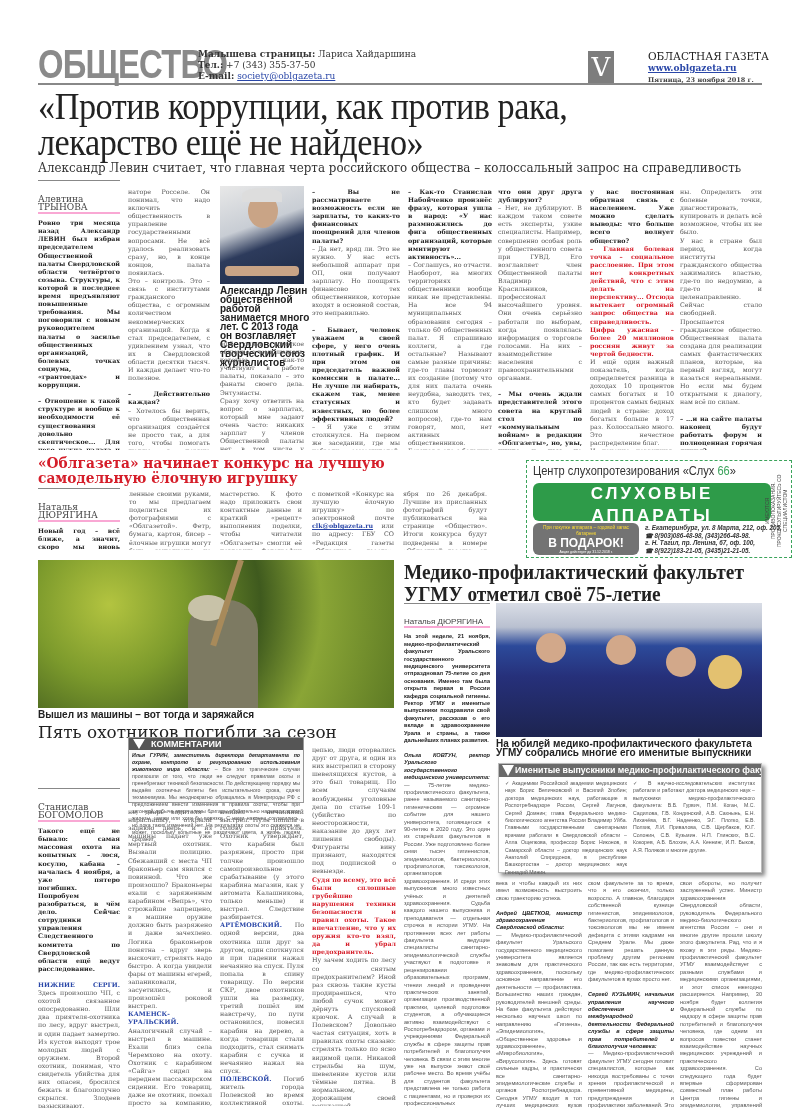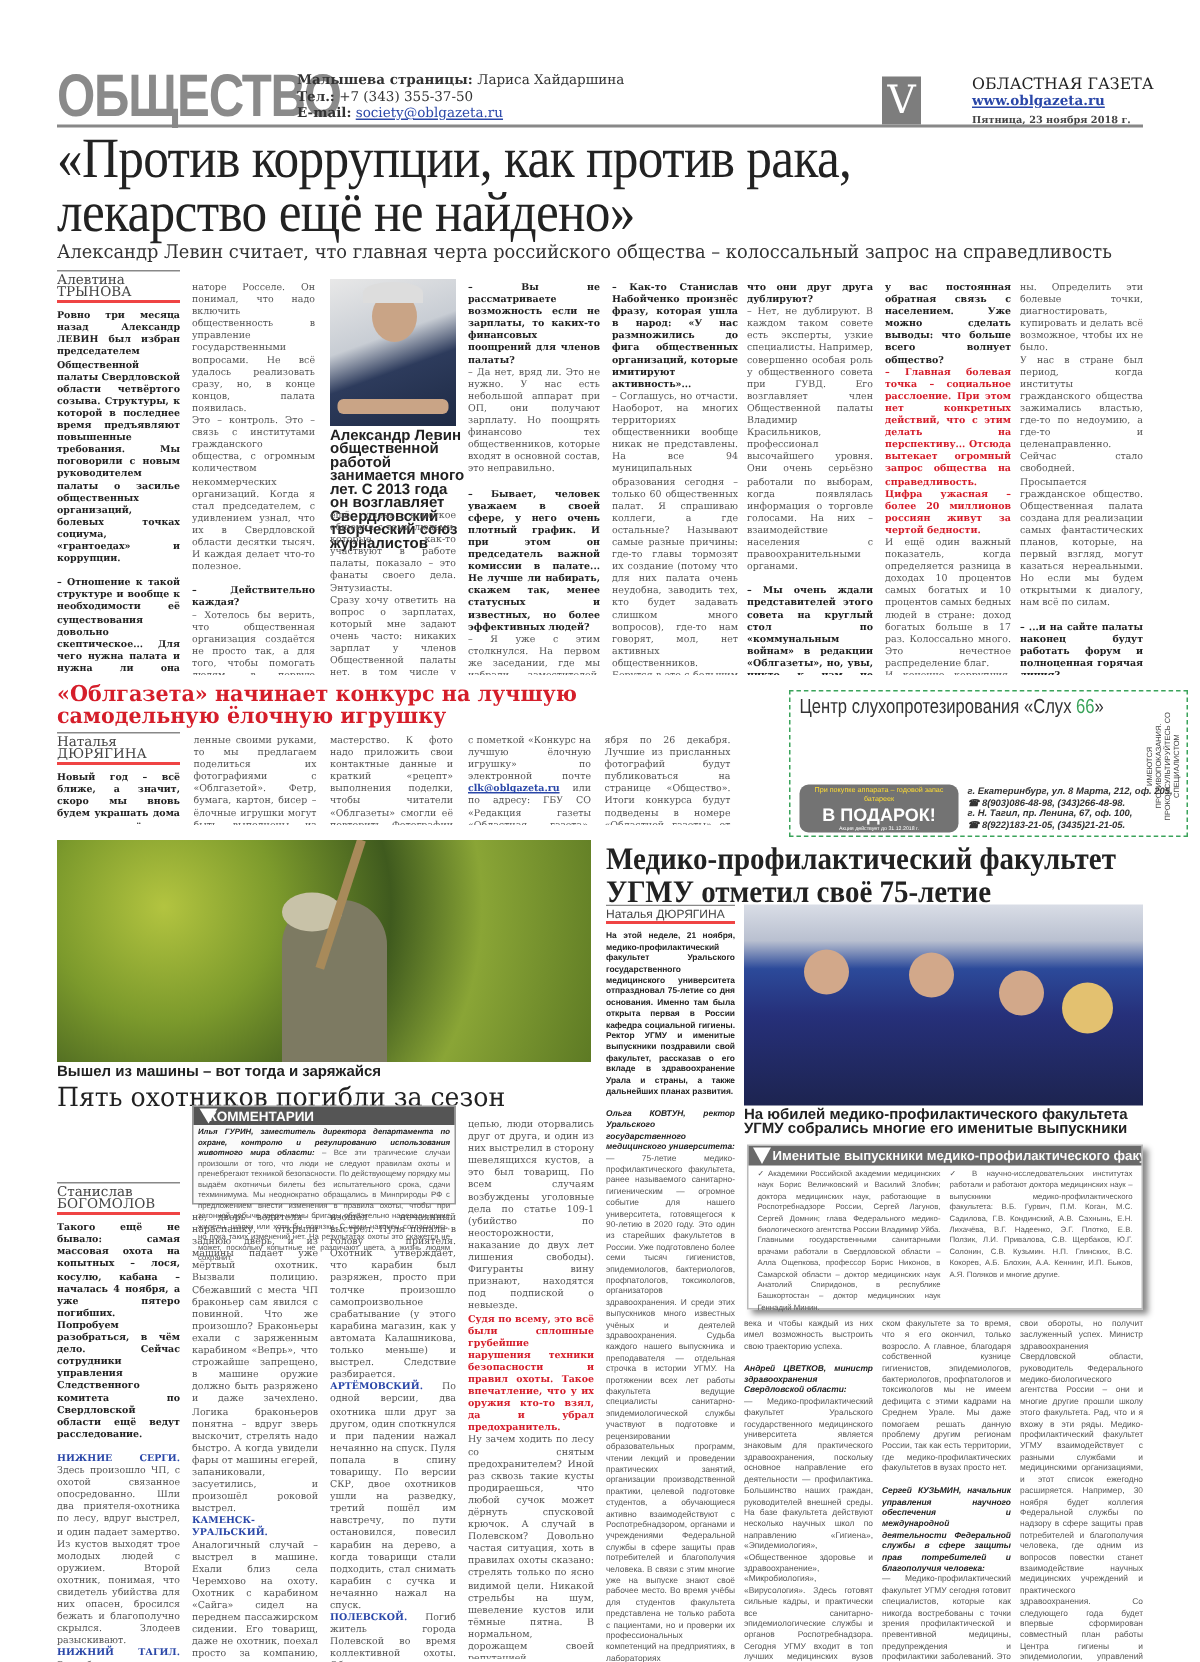--- a/index.html
+++ b/index.html
@@ -12,40 +12,40 @@
 .hdr-badge{left:588px;top:51px;width:26px;height:32px;background:#7d7d7d;color:#fff;font-size:26px;text-align:center;line-height:32px}
 .hdr-paper{left:648px;top:50px;font-size:10.5px;line-height:12px}
 .hdr-paper .url{color:#2a47a8;text-decoration:underline;font-size:9px;font-weight:bold}
 .hdr-paper .date{font-size:6.5px;font-weight:bold;color:#444}
 .hdr-rule{left:38px;top:83px;width:724px;height:2px;background:#888}
 .headline{left:38px;top:88px;width:740px;font-family:"Liberation Serif",serif;font-size:38px;line-height:36px;color:#222;transform:scaleX(.9);transform-origin:left top;letter-spacing:-.5px}
 .subhead{left:38px;top:160px;font-size:12.5px;color:#333;white-space:nowrap;transform:scaleX(.95);transform-origin:left top}
 .col{font-size:6.3px;line-height:8.1px;color:#555;text-align:justify;overflow:hidden}
 .col b,.lead{color:#222;font-weight:bold}
 .red{color:#d51e2a;font-weight:bold}
-.author{font-size:9px;color:#444;border-top:1px solid #888;border-bottom:2px solid #ef4444;padding:2px 0 1px;margin-bottom:5px}
+.author{font-size:9px;color:#444;border-top:1px solid #888;border-bottom:2px solid #f9a8d4;padding:14px 0 1px;margin-bottom:5px}
 .photo{background:#999;overflow:hidden}
 .caption{font-family:"Liberation Sans",sans-serif;font-weight:bold;font-size:10px;line-height:9px;color:#222}
 .h2red{left:38px;top:455px;font-family:"DejaVu Serif",serif;font-weight:bold;font-size:14.5px;line-height:15px;color:#d51e2a;transform:scaleX(.95);transform-origin:left top}
 .ad{left:526px;top:460px;width:266px;height:98px;border:1px dashed #3aa35a;background:#fff}
 .ad .title{position:absolute;left:6px;top:2px;font-family:"Liberation Sans",sans-serif;font-size:13.5px;color:#333;white-space:nowrap;transform:scaleX(.82);transform-origin:left top}
 .ad .title span{color:#3aa35a}
 .ad .green{position:absolute;left:6px;top:22px;width:238px;height:38px;background:#2e9b49;border-radius:6px;color:#fff;font-family:"Liberation Sans",sans-serif;font-weight:bold;text-align:center}
 .ad .green .big{font-size:17px;letter-spacing:3px;line-height:22px}
 .ad .green .small{font-size:8.5px;display:flex;justify-content:space-around;line-height:12px}
 .ad .redbox{position:absolute;left:6px;top:62px;width:106px;height:32px;background:#737373;border-radius:6px;color:#fff;text-align:center;font-family:"Liberation Sans",sans-serif}
 .ad .redbox .t1{font-size:4.8px;color:#ffdd33;line-height:6px;padding-top:2px}
 .ad .redbox .t2{font-size:12px;font-weight:bold;line-height:13px}
 .ad .redbox .t3{font-size:3.5px;line-height:5px}
 .ad .addr{position:absolute;left:118px;top:63px;font-family:"Liberation Sans",sans-serif;font-size:6.3px;line-height:7.6px;font-weight:bold;color:#333;font-style:italic}
 .ad .vert{position:absolute;right:3px;top:8px;font-size:5px;writing-mode:vertical-rl;transform:rotate(180deg);color:#444;height:84px;text-align:center;font-family:"Liberation Sans",sans-serif}
 .h2black{left:404px;top:561px;font-family:"Liberation Serif",serif;font-weight:bold;font-size:21px;line-height:22px;color:#222;transform:scaleX(.92);transform-origin:left top}
 .h2plain{left:38px;top:722px;font-size:17.5px;color:#222;font-family:"DejaVu Serif",serif;transform:scaleX(.96);transform-origin:left top}
 .commentbox{left:128px;top:737px;width:176px;height:66px;border:1px solid #999;background:#fafafa}
-.commentbox .bar{background:#555;color:#fff;font-family:"Liberation Sans",sans-serif;font-weight:bold;font-size:9px;height:12px;line-height:12px;padding-left:10px;position:relative}
+.commentbox .bar{background:#555;color:#fff;font-family:"Liberation Sans",sans-serif;font-weight:bold;font-size:9px;height:12px;line-height:12px;padding-left:22px;position:relative}
 .commentbox .bar::before{content:"";position:absolute;left:4px;top:1px;border-left:6px solid transparent;border-right:6px solid transparent;border-top:10px solid #fff}
 .commentbox .txt{font-family:"Liberation Sans",sans-serif;font-size:5.2px;line-height:7px;color:#555;padding:2px 3px;text-align:justify}
 .graduates{left:498px;top:763px;width:264px;height:110px;border:1px solid #bbb;box-shadow:3px 3px 4px #888;background:#fff}
 .graduates .bar{background:#6a6a6a;color:#fff;font-family:"Liberation Sans",sans-serif;font-weight:bold;font-size:8.8px;height:13px;line-height:13px;padding-left:16px;position:relative;white-space:nowrap;overflow:hidden}
 .graduates .bar::before{content:"";position:absolute;left:3px;top:1px;border-left:6px solid transparent;border-right:6px solid transparent;border-top:11px solid #fff}
 .graduates .cols{display:flex;gap:6px;padding:3px 6px;font-family:"Liberation Sans",sans-serif;font-size:5.2px;line-height:7.4px;color:#555}
 .graduates .cols div{flex:1;text-align:justify}
 .sans{font-family:"Liberation Sans",sans-serif}
 </style>
 </head>
@@ -142,20 +142,27 @@
 <div class="abs col" style="left:220px;top:490px;width:82px;height:60px">мастерство. К фото надо приложить свои контактные данные и краткий «рецепт» выполнения поделки, чтобы читатели «Облгазеты» смогли её повторить. Фотографии своих самодельных ёлочных игрушек можно отправлять нам</div>
 <div class="abs col" style="left:312px;top:490px;width:82px;height:60px">
   <span>с пометкой «Конкурс на лучшую ёлочную игрушку» по электронной почте</span>
   <a style="color:#2a47a8;text-decoration:underline;font-weight:bold">clk@oblgazeta.ru</a>
   <span>или по адресу: ГБУ СО «Редакция газеты «Областная газета», 620004, Екатеринбург, ул. Малышева, 101, 3-й этаж. Конкурс продлится с 23 но-</span>
 </div>
 <div class="abs col" style="left:403px;top:490px;width:84px;height:60px">ября по 26 декабря. Лучшие из присланных фотографий будут публиковаться на странице «Общество». Итоги конкурса будут подведены в номере «Областной газеты» от 28 декабря. Победителя ждёт приз от редакции издания.</div>
 
 <div class="abs ad">
   <div class="title"><span style="color:#333">Центр слухопротезирования «Слух</span> <span>66</span><span style="color:#333">»</span></div>
+  <div class="green">
+    <div class="big">СЛУХОВЫЕ АППАРАТЫ</div>
+    <div class="small">
+        <span>● выезд на дом</span>
+        <span>● приём бесплатный</span>
+      </div>
+  </div>
   <div class="redbox">
     <div class="t1">При покупке аппарата – годовой запас батареек</div>
     <div class="t2">В ПОДАРОК!</div>
     <div class="t3">Акция действует до 31.12.2018 г.</div>
   </div>
   <div class="addr">
     <div>г. Екатеринбург, ул. 8 Марта, 212, оф. 205,</div>
     <div>☎ 8(903)086-48-98, (343)266-48-98.</div>
     <div>г. Н. Тагил, пр. Ленина, 67, оф. 100,</div>
     <div>☎ 8(922)183-21-05, (3435)21-21-05.</div>

